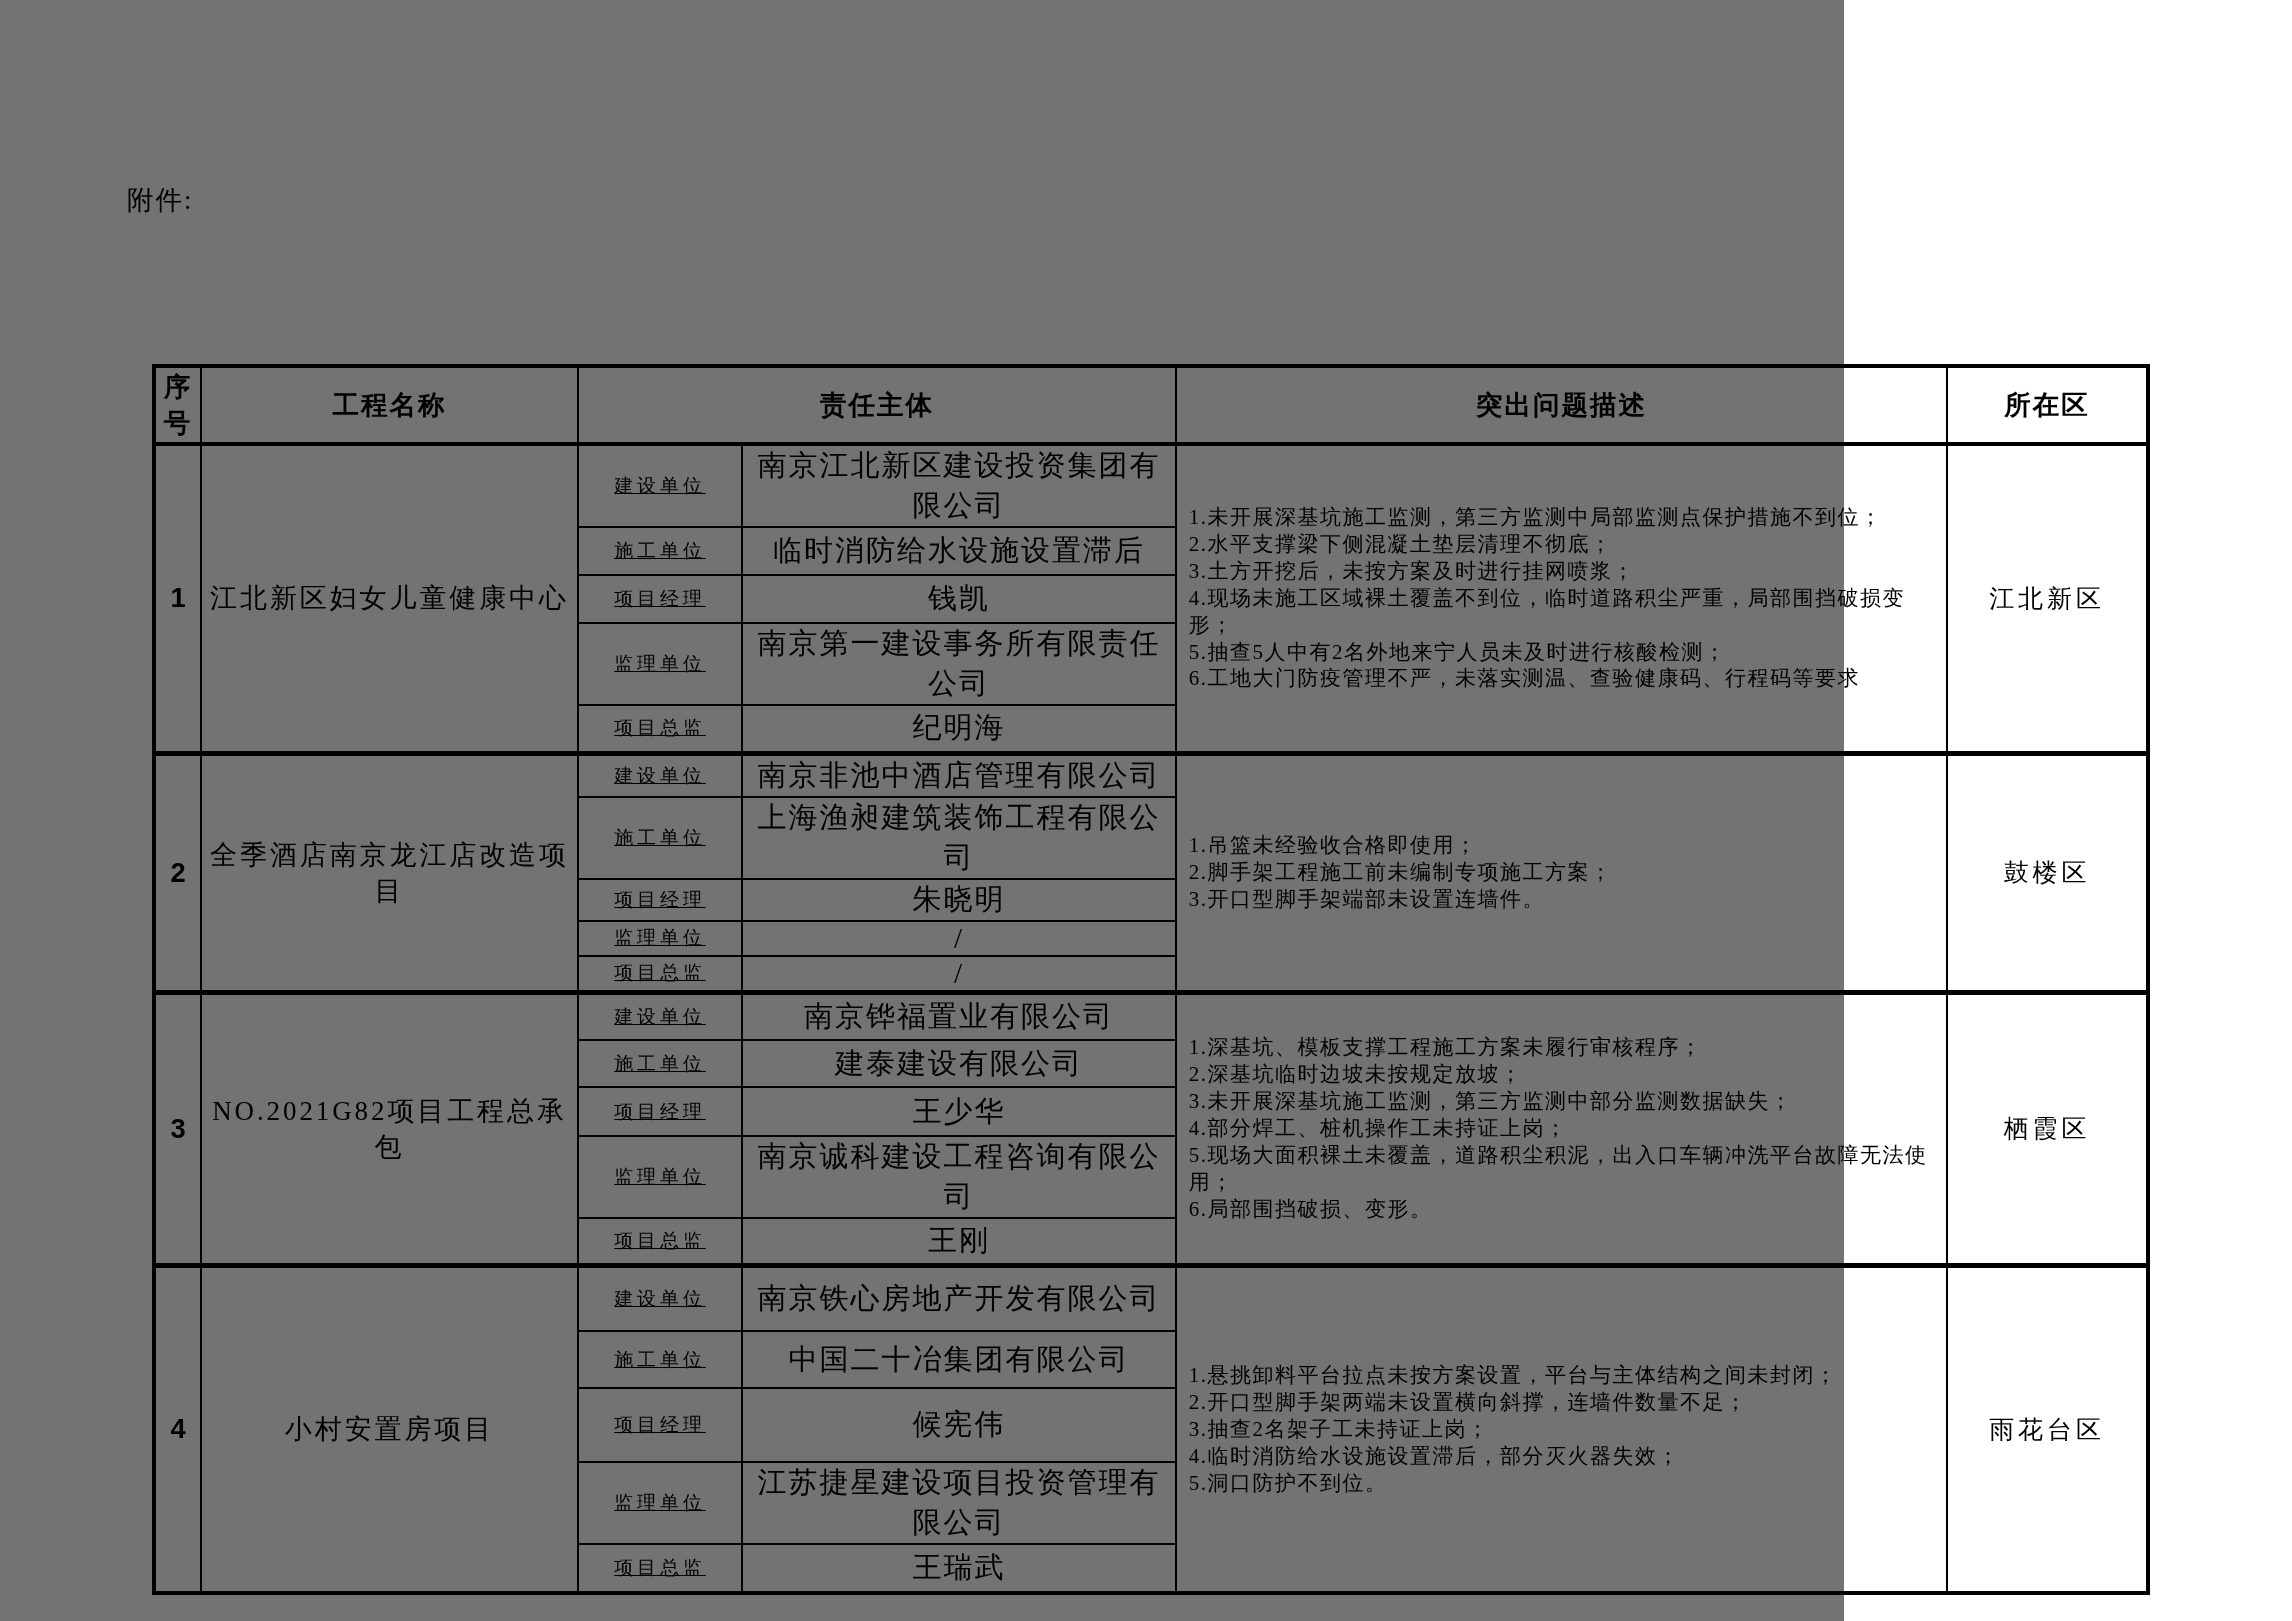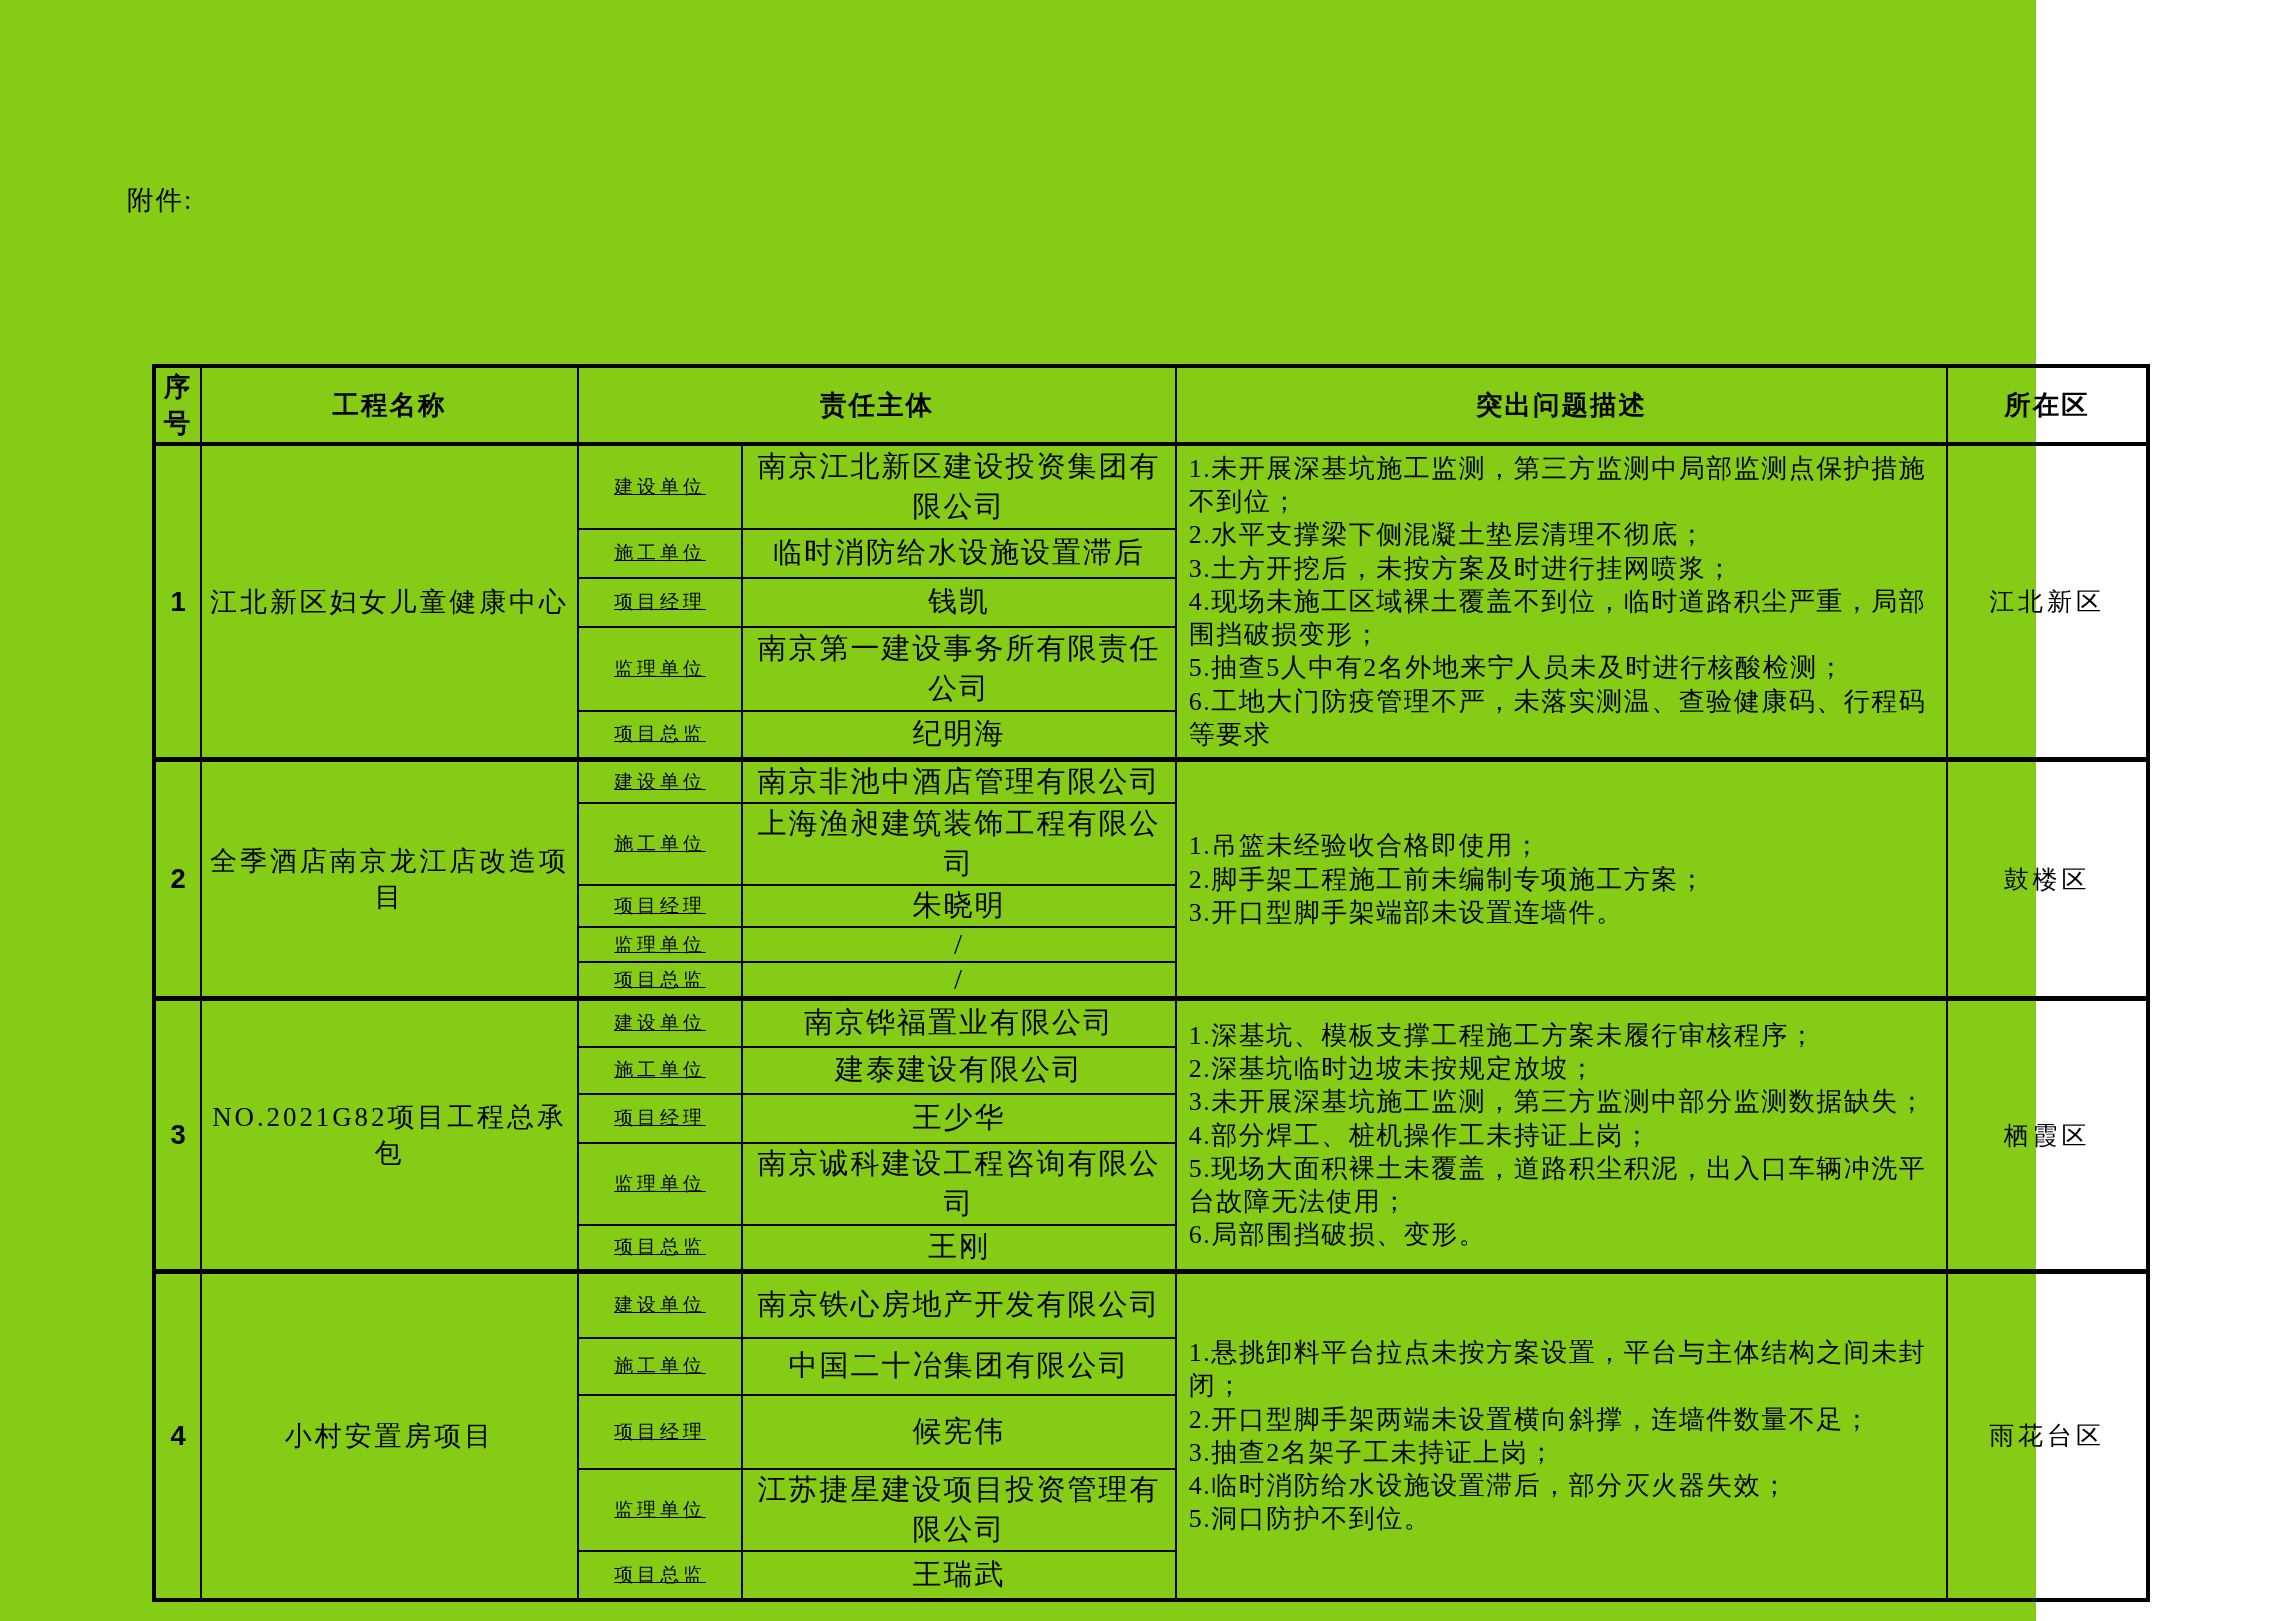--- a/index.html
+++ b/index.html
@@ -1,21 +1,21 @@
 <!DOCTYPE html>
 <html><head>
 <meta charset="utf-8">
 <style>
   * { box-sizing: border-box; }
   html, body { margin: 0; padding: 0; background: #ffffff; }
   .page {
     position: relative;
-    width: 2036px;
+    width: 1844px;
     height: 1621px;
-    background: #84cc16;
+    background: #737373;
     color: #000000;
     font-family: "Liberation Serif", "DejaVu Serif", serif;
   }
   .attachment {
     position: absolute;
     left: 127px;
     top: 182px;
     font-size: 26.5px;
     letter-spacing: 2px;
   }
@@ -61,21 +61,21 @@
   }
   td.project-cell { font-size: 27px; letter-spacing: 2.9px; }
   td.entity-label-cell { font-size: 19px; letter-spacing: 3.9px; text-decoration: underline; }
   td.entity-value-cell { font-size: 29px; letter-spacing: 2px; }
   td.district-cell { font-size: 25px; letter-spacing: 3.9px; }
   td.problems-cell {
     text-align: left;
     padding: 5.9px 11.8px;
   }
   .problems-cell .line {
-    font-size: 26px;
+    font-size: 21px;
     line-height: 1.28;
     letter-spacing: 1.5px;
   }
 </style>
 </head>
 <body>
 
 <div class="page">
 
   <div class="attachment">附件:</div>

